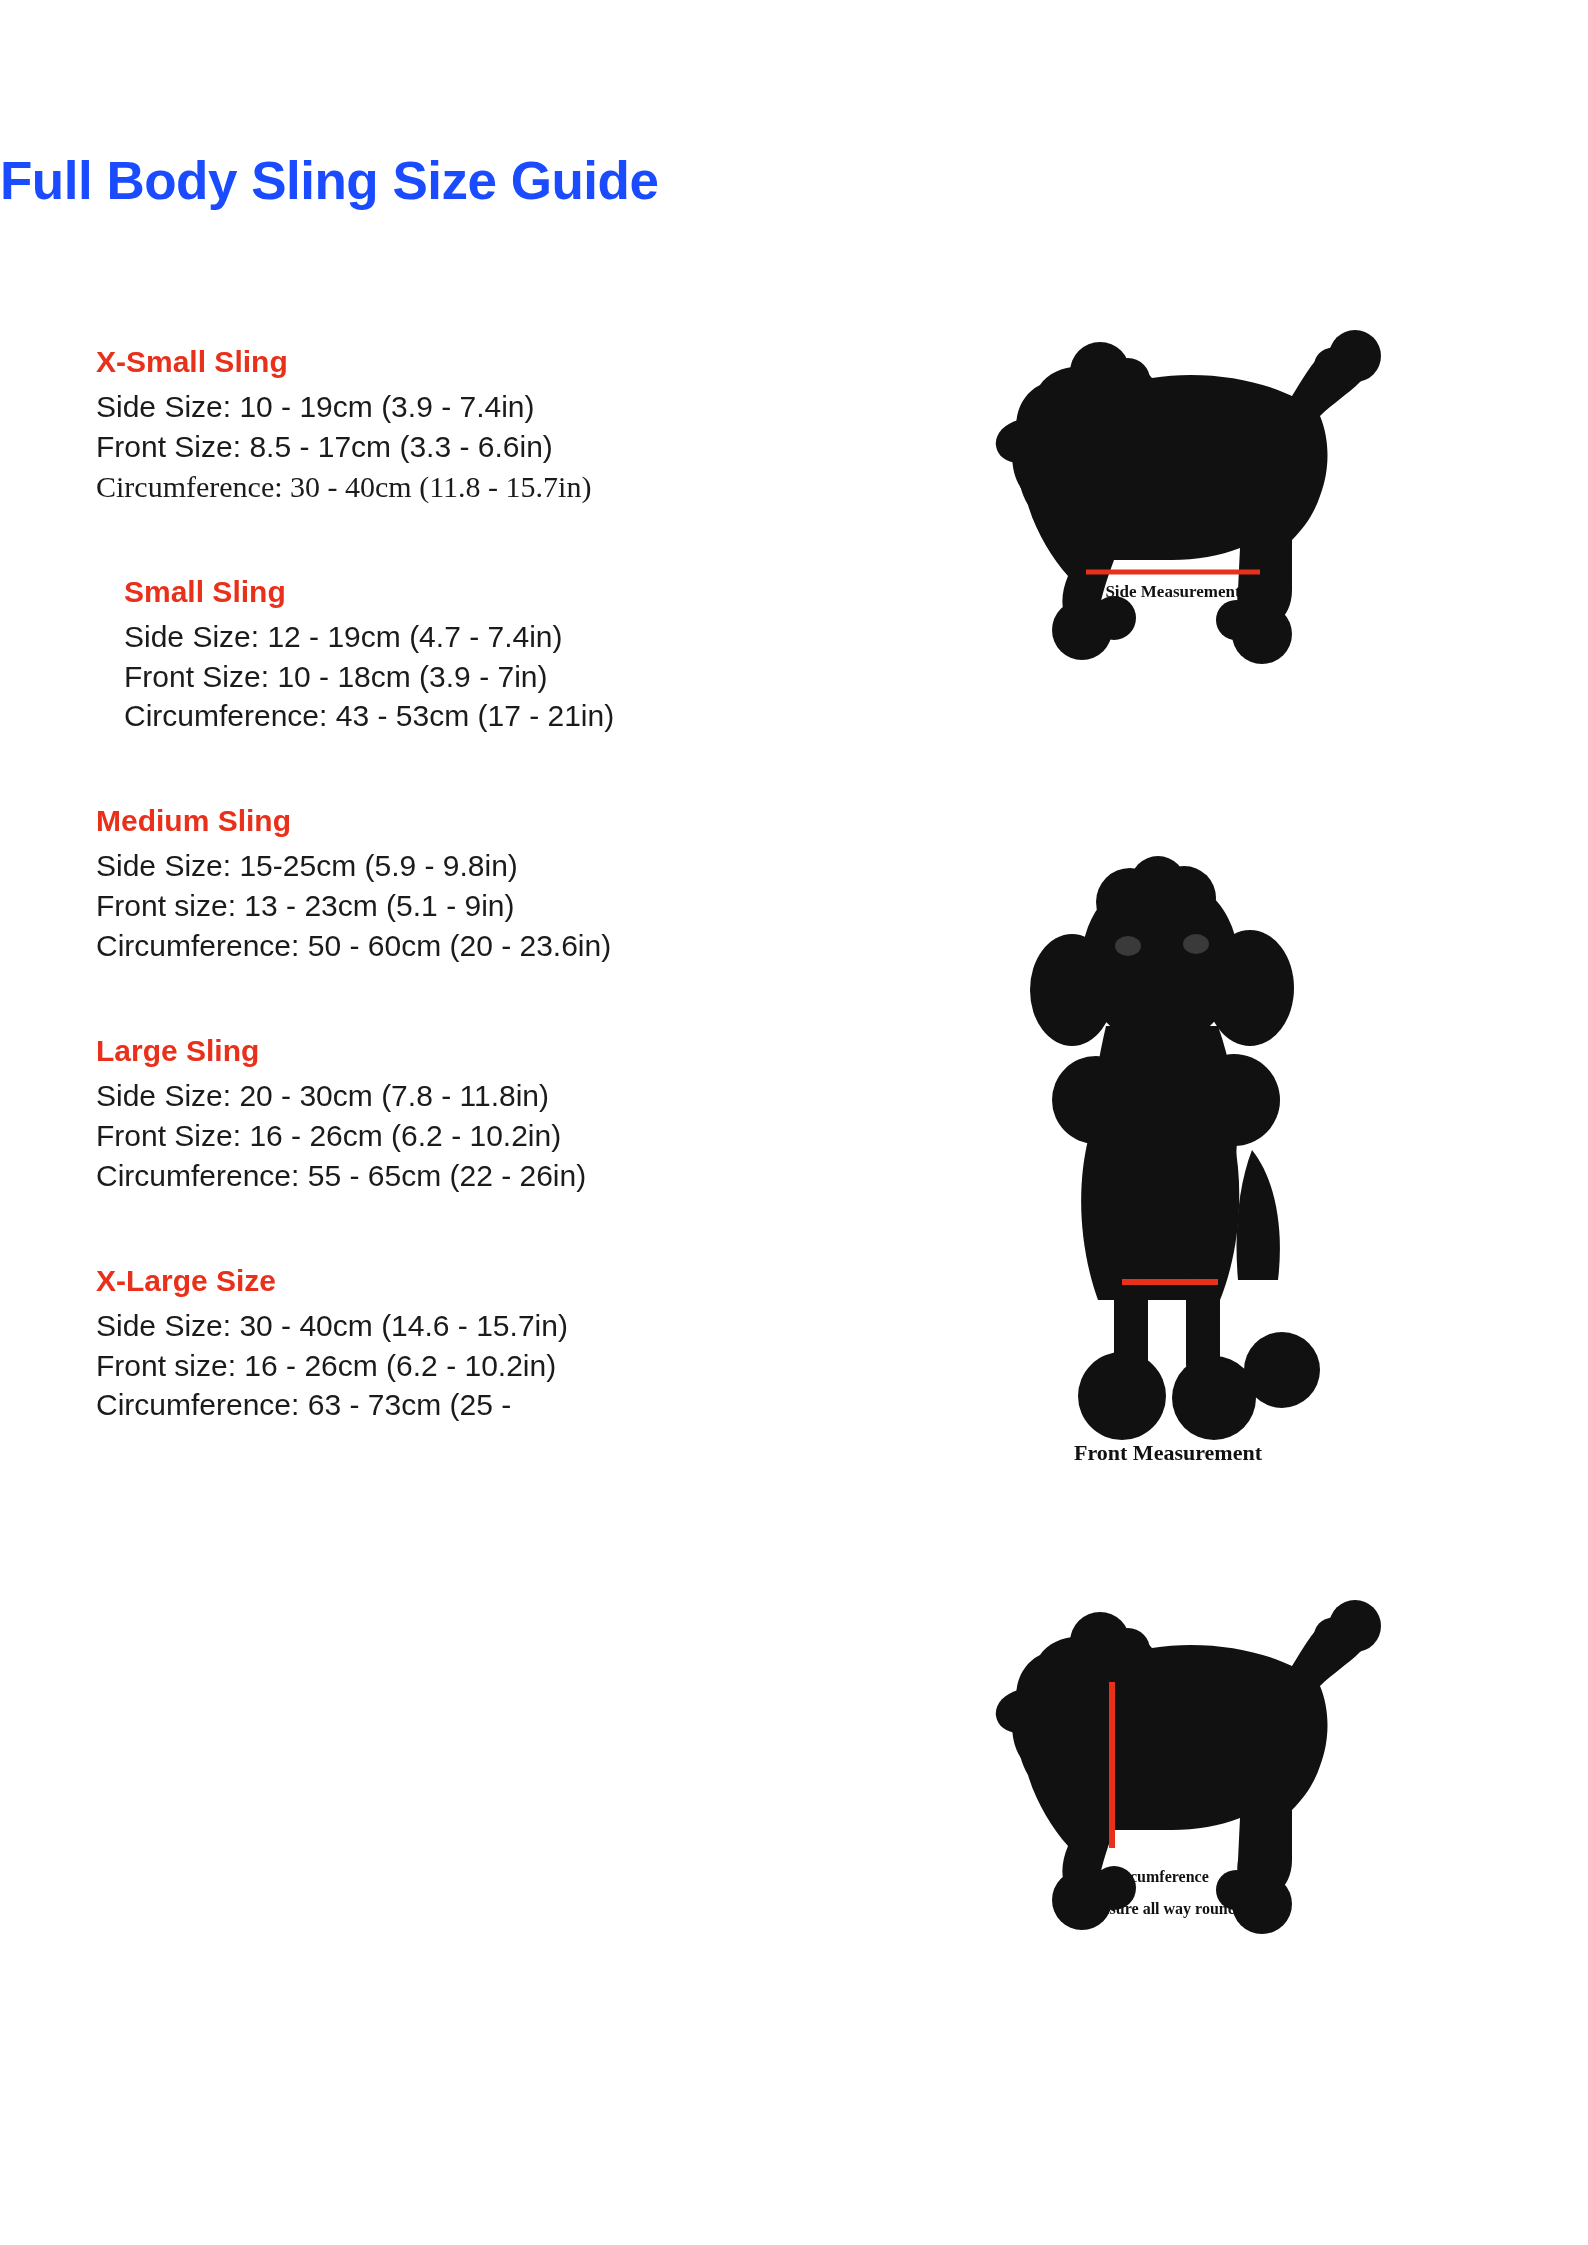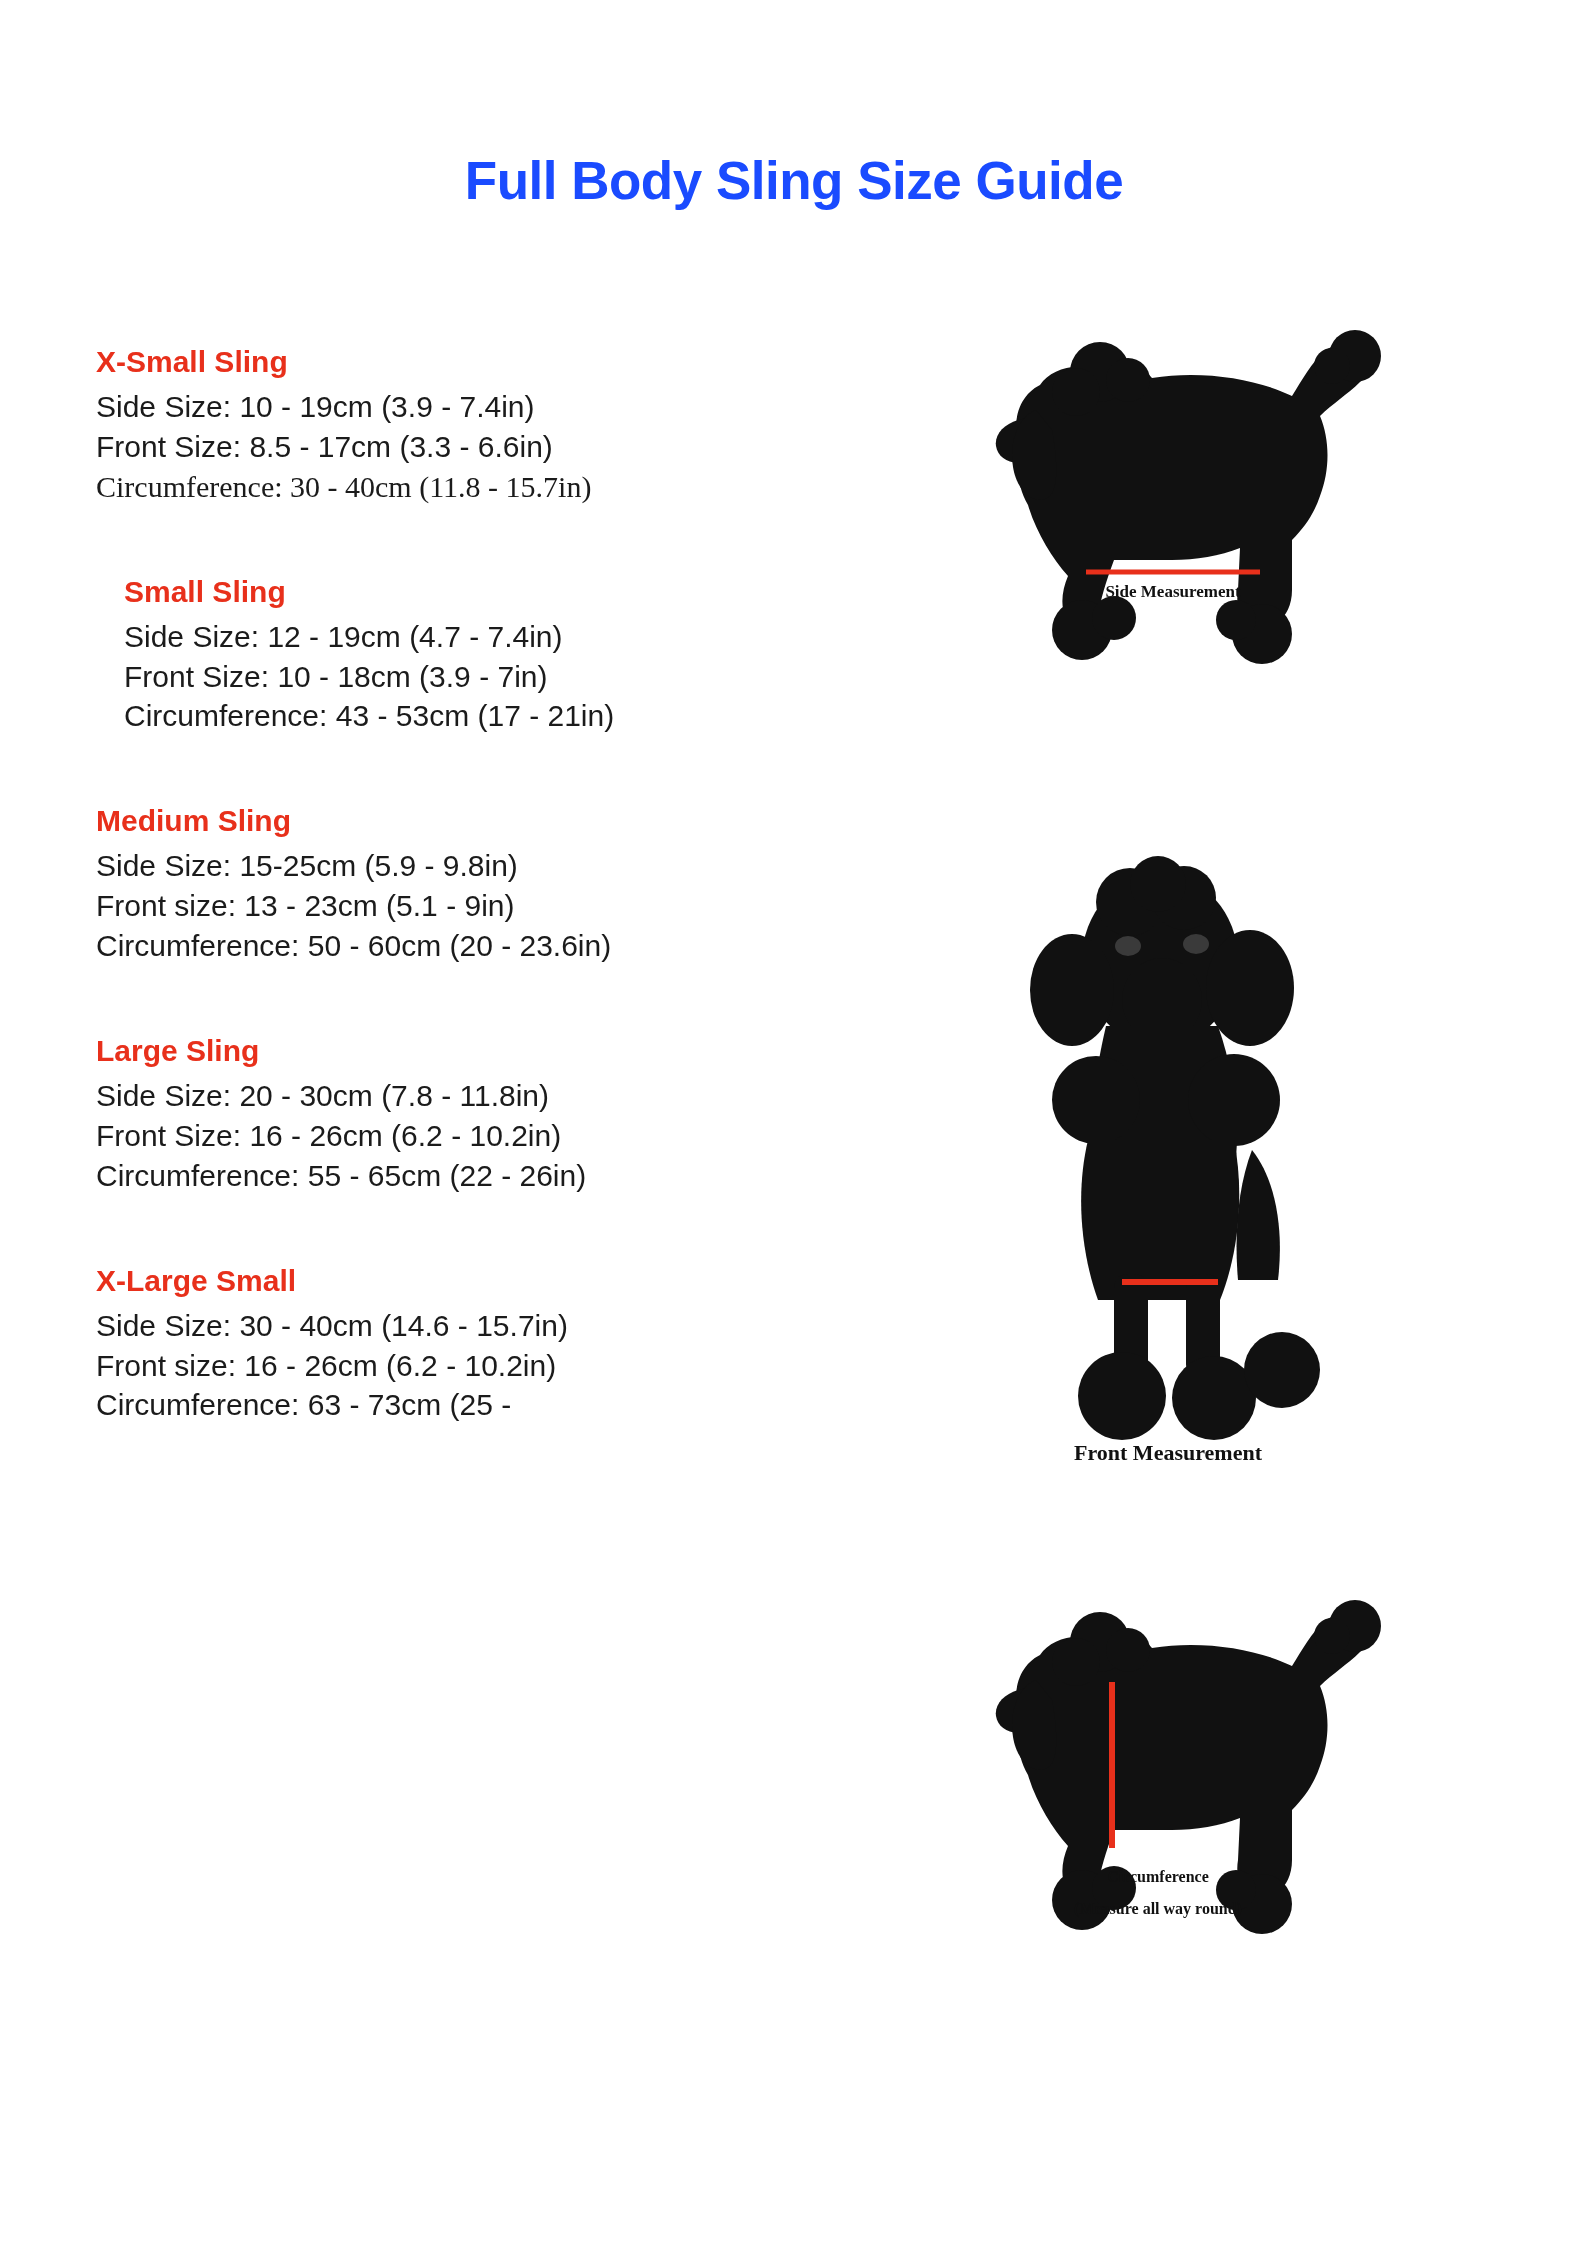--- a/index.html
+++ b/index.html
@@ -18,21 +18,20 @@
     position: relative;
     width: 1588px;
     height: 2245px;
     background: #ffffff;
   }
   .title {
     position: absolute;
     top: 150px;
     left: 0;
     width: 1588px;
-    text-align: center;
     color: #1A4BFF;
     font-size: 53px;
     font-weight: bold;
     letter-spacing: -0.5px;
   }
   .sizes {
     position: absolute;
     left: 96px;
     top: 345px;
     width: 760px;
@@ -104,21 +103,21 @@
     </div>
 
     <div class="size-block" style="margin-top:48px;">
       <div class="size-heading">Large Sling</div>
       <div class="size-line">Side Size: 20 - 30cm (7.8 - 11.8in)</div>
       <div class="size-line">Front Size: 16 - 26cm (6.2 - 10.2in)</div>
       <div class="size-line">Circumference: 55 - 65cm (22 - 26in)</div>
     </div>
 
     <div class="size-block" style="margin-top:48px;">
-      <div class="size-heading">X-Large Small</div>
+      <div class="size-heading">X-Large Size</div>
       <div class="size-line">Side Size: 30 - 40cm (14.6 - 15.7in)</div>
       <div class="size-line">Front size: 16 - 26cm (6.2 - 10.2in)</div>
       <div class="size-line">Circumference: 63 - 73cm (25 - </div>
     </div>
 
   </div>
 
   <div class="images">
 
     <div class="dog-figure fig-side">

